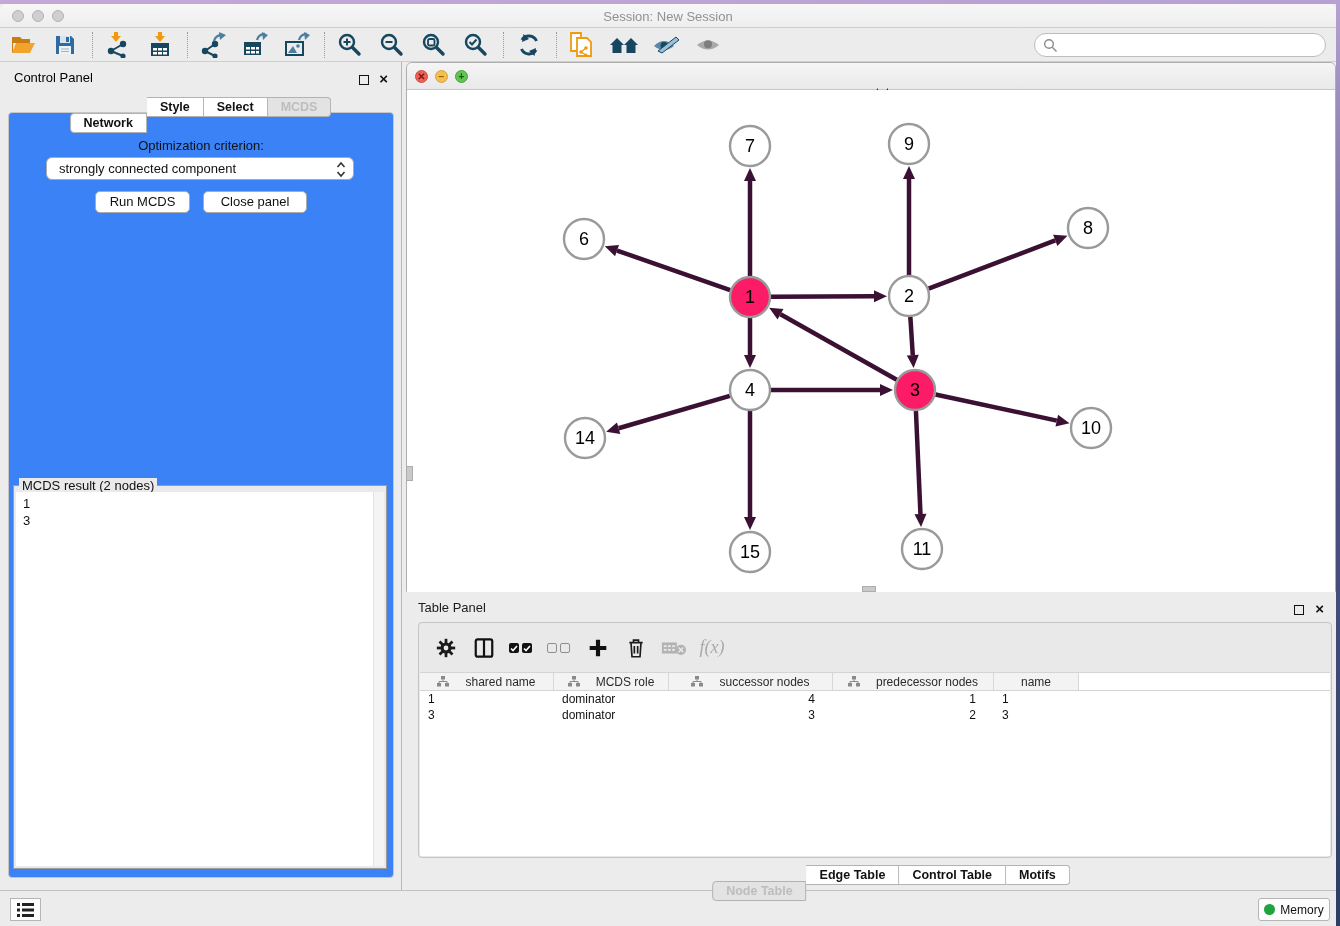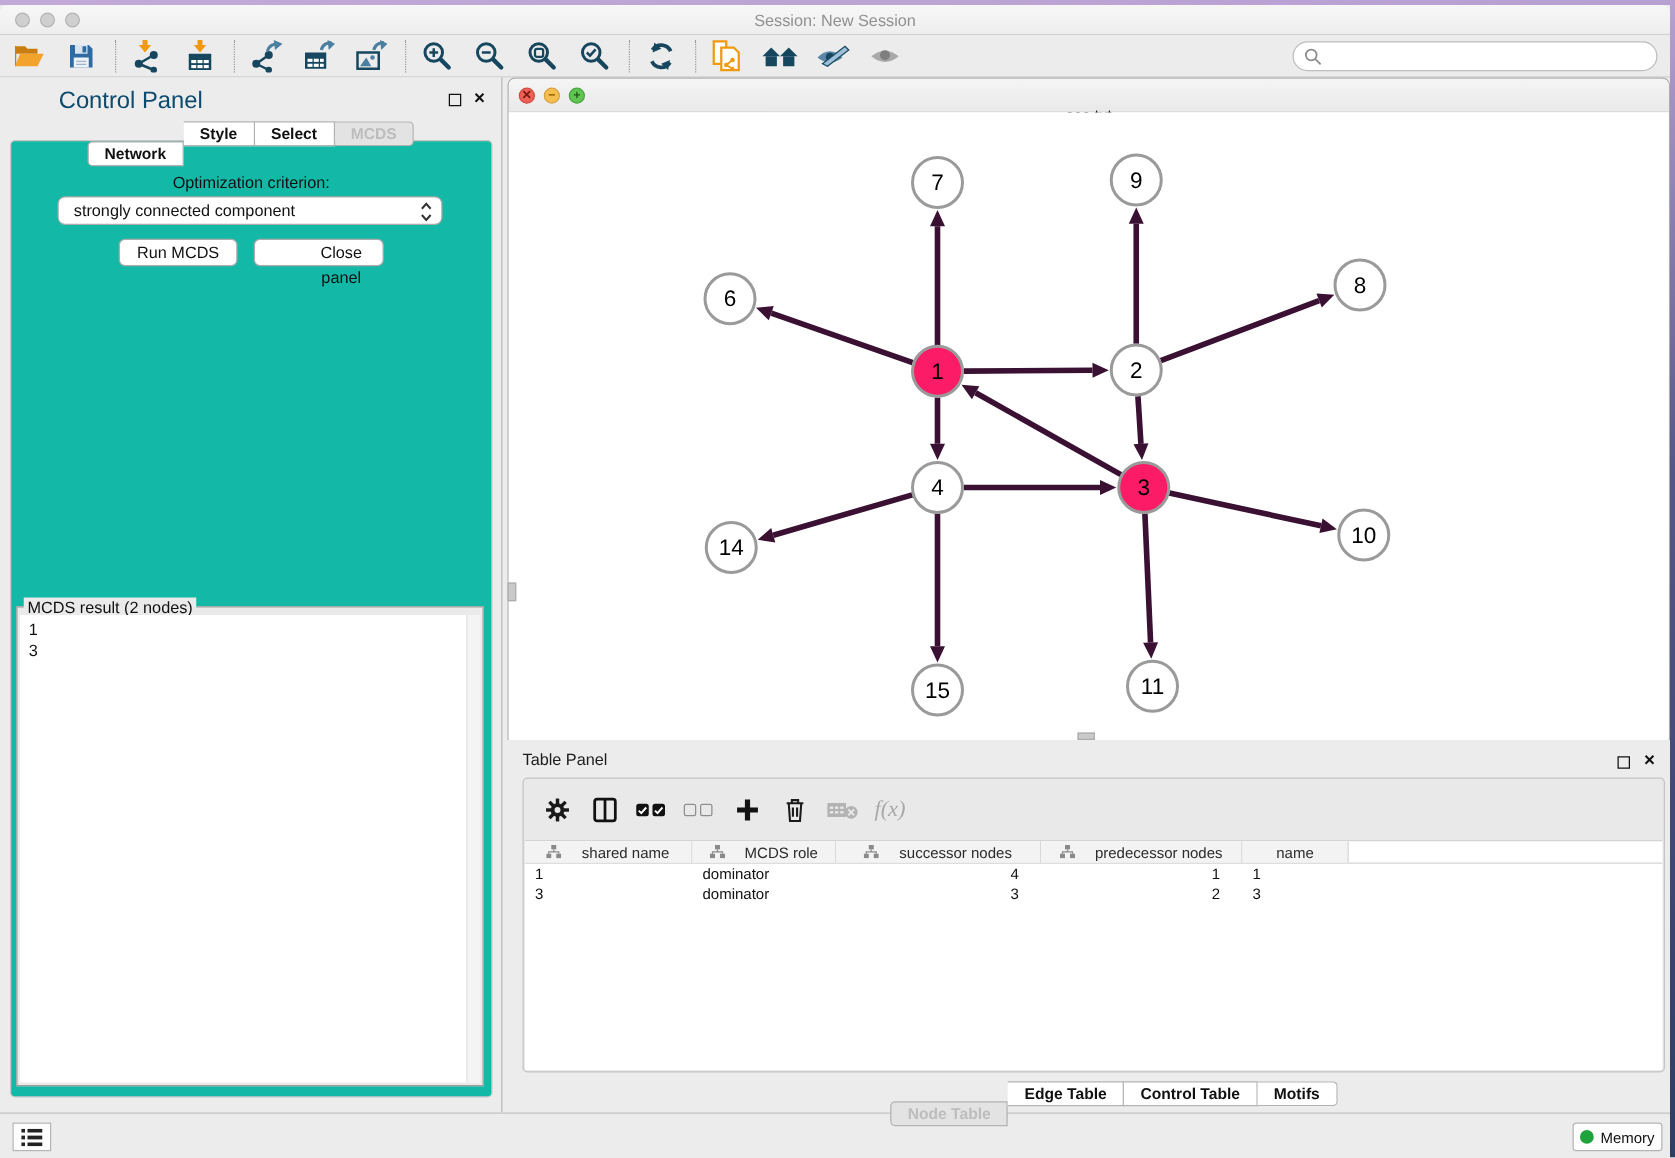--- a/index.html
+++ b/index.html
@@ -29,44 +29,44 @@
   .tbtn { width:30px; height:30px; display:flex; align-items:center; justify-content:center;
           margin-right:12px; flex:0 0 auto; }
   .tsep { border-left:1px dotted #9a9a9a; height:26px; margin:0 10px 0 0; }
   .searchbox { position:absolute; right:10px; top:5px; width:292px; height:24px;
                background:#fff; border:1px solid #bdbdbd; border-radius:13px;
                display:flex; align-items:center; padding-left:8px; }
 
   
   .cpanel { position:absolute; left:0; top:62px; width:402px; height:828px;
             background:#ececec; border-right:1px solid #b7b7b7; }
-  .cp-head { position:absolute; top:8px; left:14px; font-size:19px; color:#0c4a6e;margin-left:33px; }
+  .cp-head { position:absolute; top:8px; left:14px; font-size:13px; color:#000000; }
   .wm-float { position:absolute; width:10px; height:10px; border:1.5px solid #111; top:13px; }
   .wm-close { position:absolute; font-size:15px; font-weight:bold; color:#111; top:8px; line-height:18px;}
 
   .segbar { display:flex; position:absolute; z-index:5; }
   .seg { background:#fff; border:1px solid #b2b2b2; border-left:none; padding:0 13px;
          height:20px; line-height:19px; font-size:12.5px; font-weight:600; color:#111;
          white-space:nowrap; }
   .seg:first-child { border-left:1px solid #b2b2b2; border-radius:4px 0 0 4px;margin-top:16px; }
   .seg:last-child { border-radius:0 4px 4px 0; }
   .seg-active { background:#e3e3e3; color:#bdbdbd; }
   .cp-tabs { top:35px; left:50%; transform:translateX(-50%); }
 
   .cp-box { position:absolute; left:8px; top:50px; width:386px; height:766px;
-            border:1px solid #c6c6c6; border-radius:4px; background:#14b8a6; }
+            border:1px solid #c6c6c6; border-radius:4px; background:#3b82f6; }
   .opt-label { position:absolute; top:25px; width:100%; text-align:center; font-size:13px; }
   .cp-select { position:absolute; left:37px; top:44px; width:308px; height:23px; background:#fff;
                border:1px solid #ababab; border-radius:6px; font-size:13px; line-height:21px;
                padding-left:12px; }
   .cp-select .chev { position:absolute; right:7px; top:3px; }
   .btn { position:absolute; height:22px; background:#fff; border:1px solid #ababab;
          border-radius:5px; font-size:13px; text-align:center; line-height:20px; }
   .run-btn { left:86px; top:78px; width:95px; }
-  .close-btn { left:194px; top:78px; width:104px;padding-left:36px; }
+  .close-btn { left:194px; top:78px; width:104px; }
 
   .result-fs { position:absolute; left:4px; top:372px; width:374px; height:384px;
                border:1px solid #9c9c9c; background:#eaeaea; }
   .result-legend { position:absolute; top:-8px; left:5px; background:#eaeaea; padding:0 3px;
                    font-size:13px; color:#111; }
   .result-area { position:absolute; left:2px; right:2px; top:6px; bottom:2px; background:#fff;
                  font-size:13px; line-height:17px; padding:3px 0 0 7px; white-space:pre; }
   .result-scroll { position:absolute; right:2px; top:6px; bottom:2px; width:11px;
                    background:#f4f4f4; border-left:1px solid #e2e2e2; }
 

